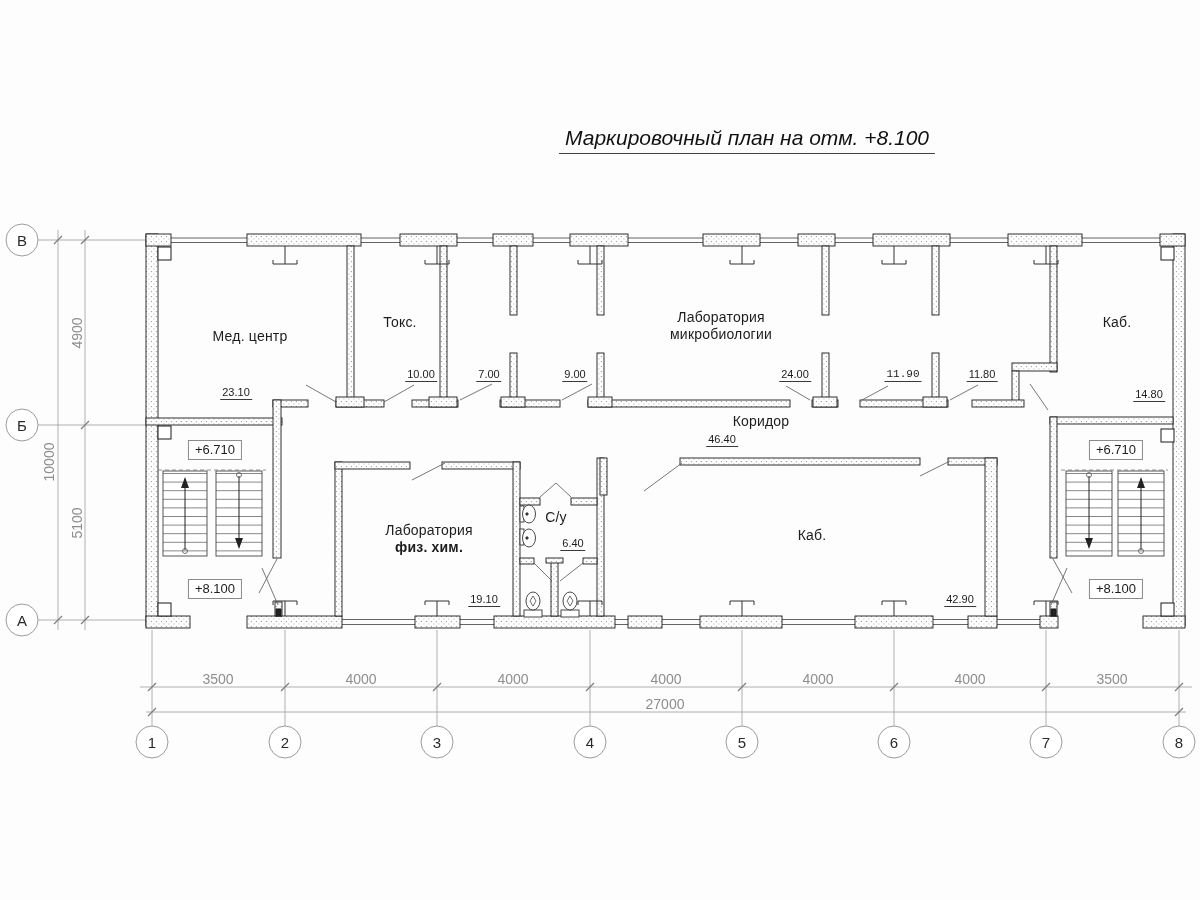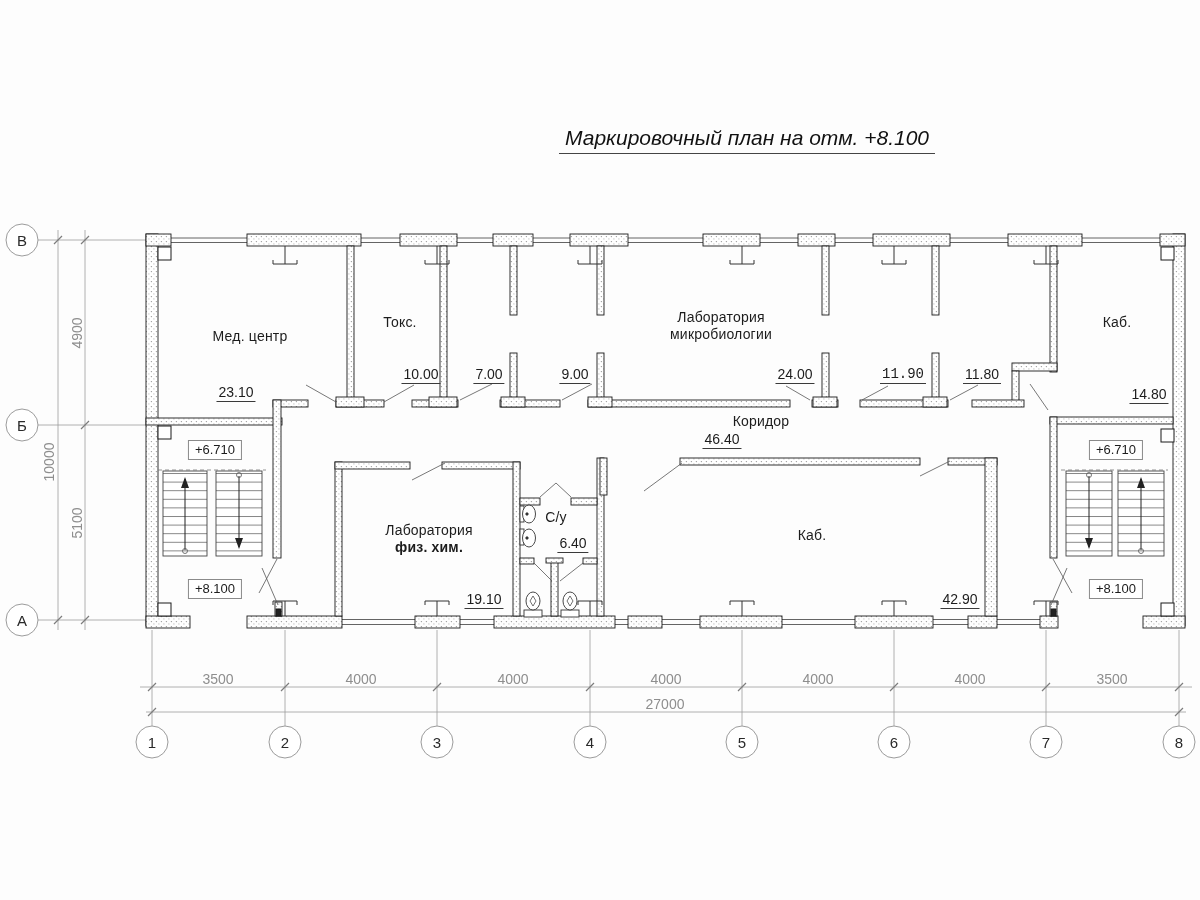--- a/index.html
+++ b/index.html
@@ -2,21 +2,21 @@
 <html><head>
 <meta charset="utf-8">
 <style>
   html,body{margin:0;padding:0;background:#fff;}
   #stage{position:relative;width:1200px;height:900px;background:#fdfdfd;overflow:hidden;
          font-family:"Liberation Sans",sans-serif;}
   #plan-svg{position:absolute;left:0;top:0;}
   .t{position:absolute;transform:translate(-50%,-50%);white-space:nowrap;color:#1c1c1c;
      font-family:"Liberation Sans",sans-serif;}
   .rn{font-size:14px;letter-spacing:.2px;}
-  .ar{font-size:14px;border-bottom:1px solid #3a3a3a;padding:0 2px 1px;}
+  .ar{font-size:11px;border-bottom:1px solid #3a3a3a;padding:0 2px 1px;}
   .ev{font-size:13px;border:1px solid #8a8a8a;background:#fff;padding:1px 6px 2px;}
   .dim{font-size:14px;color:#8e8e8e;}
   .vert{transform:translate(-50%,-50%) rotate(-90deg);}
   .circ{width:31px;height:31px;border:1px solid #9c9c9c;border-radius:50%;background:#fff;
         display:flex;align-items:center;justify-content:center;font-size:15px;color:#2a2a2a;}
   .title{font-size:21px;font-style:italic;color:#111;border-bottom:1px solid #444;
          padding:0 6px 3px;}
 </style>
 </head>
 <body>

